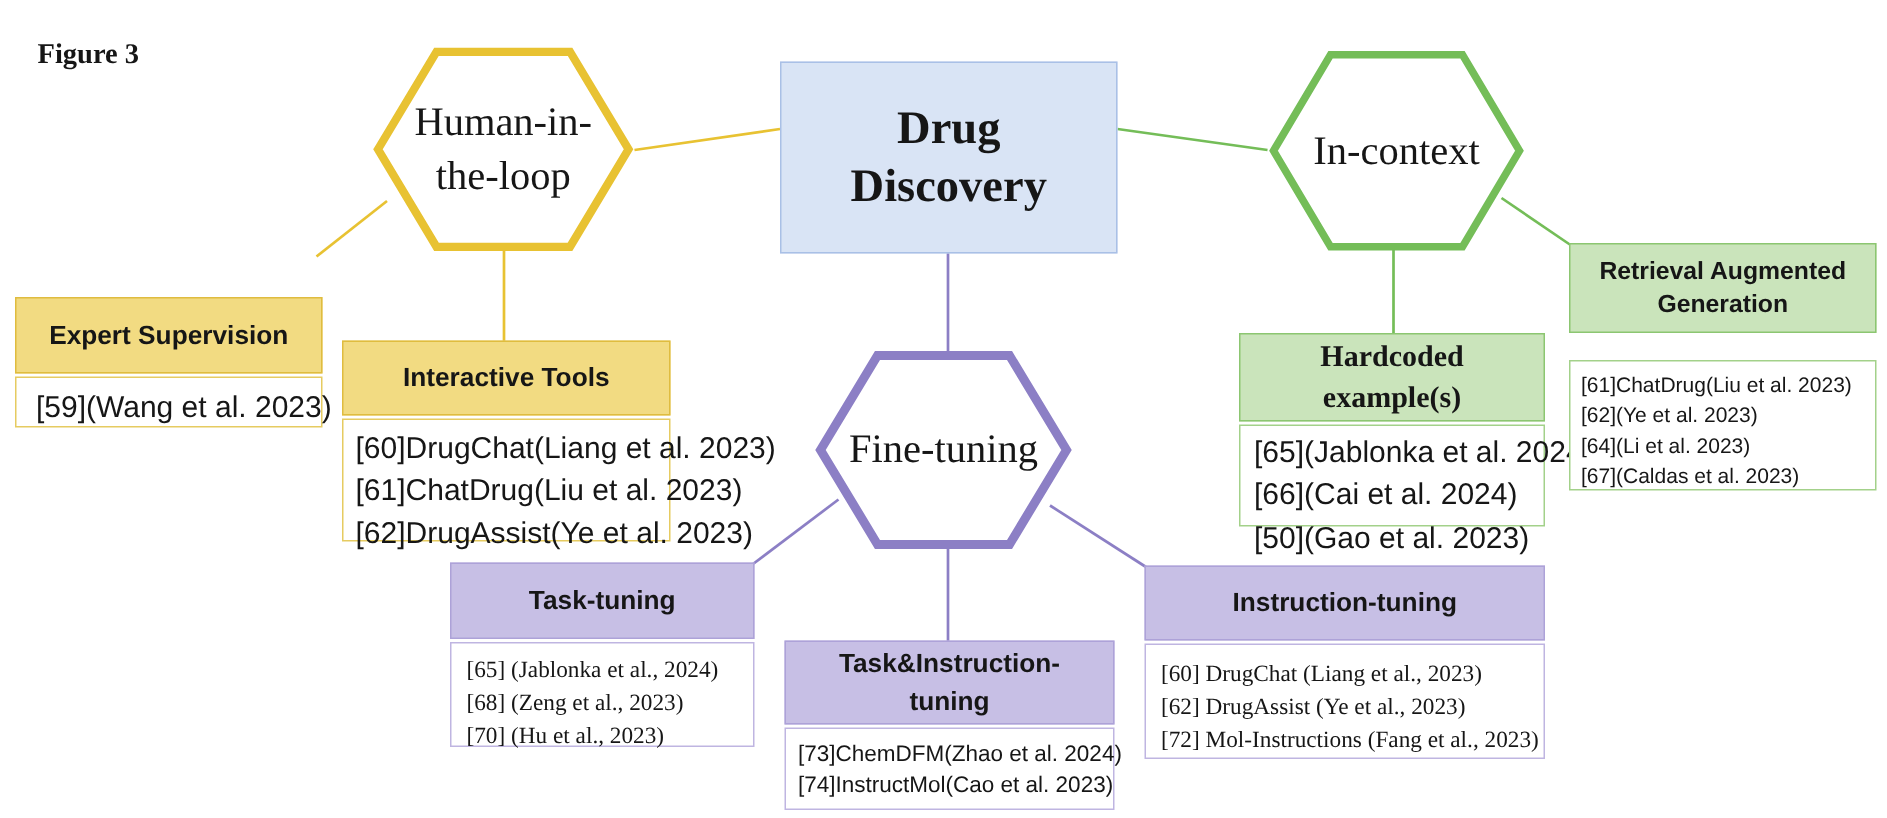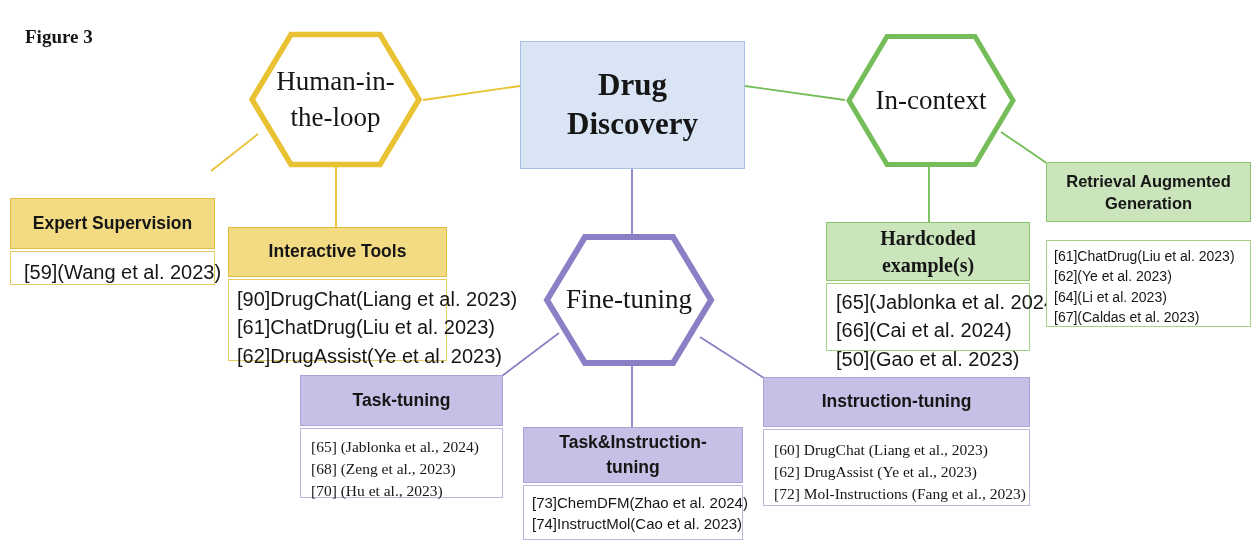--- a/index.html
+++ b/index.html
@@ -167,21 +167,21 @@
     <div class="leaf-body">
       <div class="cite">[59](Wang et al. 2023)</div>
     </div>
   </div>
 
   <div id="box-interactive" class="abs leaf yellow">
     <div class="leaf-header">
       <span>Interactive Tools</span>
     </div>
     <div class="leaf-body">
-      <div class="cite">[90]DrugChat(Liang et al. 2023)</div>
+      <div class="cite">[60]DrugChat(Liang et al. 2023)</div>
       <div class="cite">[61]ChatDrug(Liu et al. 2023)</div>
       <div class="cite">[62]DrugAssist(Ye et al. 2023)</div>
     </div>
   </div>
 
   <div id="box-hardcoded" class="abs leaf green">
     <div class="leaf-header">
       <span>Hardcoded</span>
       <span>example(s)</span>
     </div>

